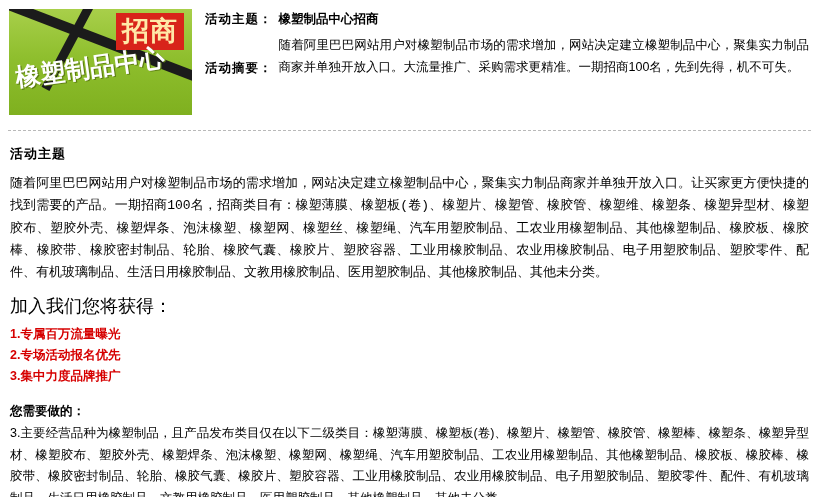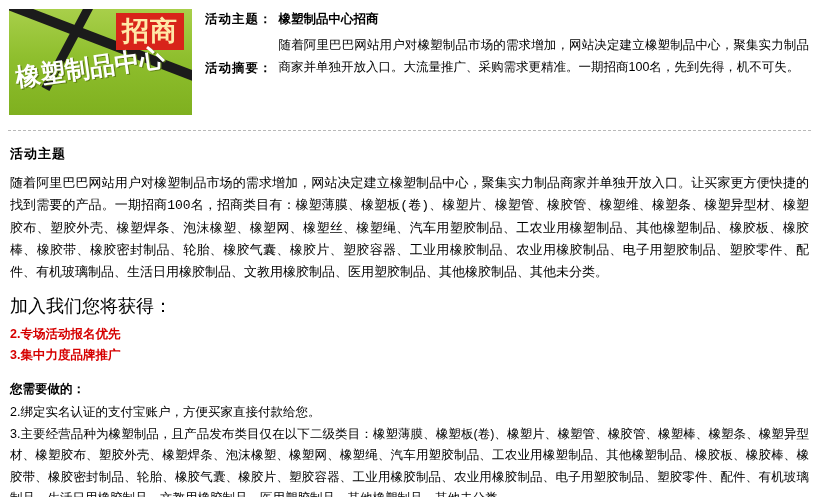--- a/index.html
+++ b/index.html
@@ -189,23 +189,23 @@
 
   <div class="divider"></div>
 
   <div class="body">
     <div class="section-title">活动主题</div>
 
     <div class="para">随着阿里巴巴网站用户对橡塑制品市场的需求增加，网站决定建立橡塑制品中心，聚集实力制品商家并单独开放入口。让买家更方便快捷的找到需要的产品。一期招商100名，招商类目有：橡塑薄膜、橡塑板(卷)、橡塑片、橡塑管、橡胶管、橡塑维、橡塑条、橡塑异型材、橡塑胶布、塑胶外壳、橡塑焊条、泡沫橡塑、橡塑网、橡塑丝、橡塑绳、汽车用塑胶制品、工农业用橡塑制品、其他橡塑制品、橡胶板、橡胶棒、橡胶带、橡胶密封制品、轮胎、橡胶气囊、橡胶片、塑胶容器、工业用橡胶制品、农业用橡胶制品、电子用塑胶制品、塑胶零件、配件、有机玻璃制品、生活日用橡胶制品、文教用橡胶制品、医用塑胶制品、其他橡胶制品、其他未分类。</div>
 
     <div class="join-line">加入我们您将获得：</div>
 
+    <div class="benefit">1.专属百万流量曝光</div>
     <div class="benefit">2.专场活动报名优先</div>
     <div class="benefit">3.集中力度品牌推广</div>
 
     <div class="sub-title">您需要做的：</div>
 
-    <div class="req">2.绑定实名认证的支付宝账户，方便买家直接付款给您。</div>
     <div class="req">3.主要经营品种为橡塑制品，且产品发布类目仅在以下二级类目：橡塑薄膜、橡塑板(卷)、橡塑片、橡塑管、橡胶管、橡塑棒、橡塑条、橡塑异型材、橡塑胶布、塑胶外壳、橡塑焊条、泡沫橡塑、橡塑网、橡塑绳、汽车用塑胶制品、工农业用橡塑制品、其他橡塑制品、橡胶板、橡胶棒、橡胶带、橡胶密封制品、轮胎、橡胶气囊、橡胶片、塑胶容器、工业用橡胶制品、农业用橡胶制品、电子用塑胶制品、塑胶零件、配件、有机玻璃制品、生活日用橡胶制品、文教用橡胶制品、医用塑胶制品、其他橡塑制品、其他未分类。</div>
 
   </div>
 
 </div>
 
 </body></html>

